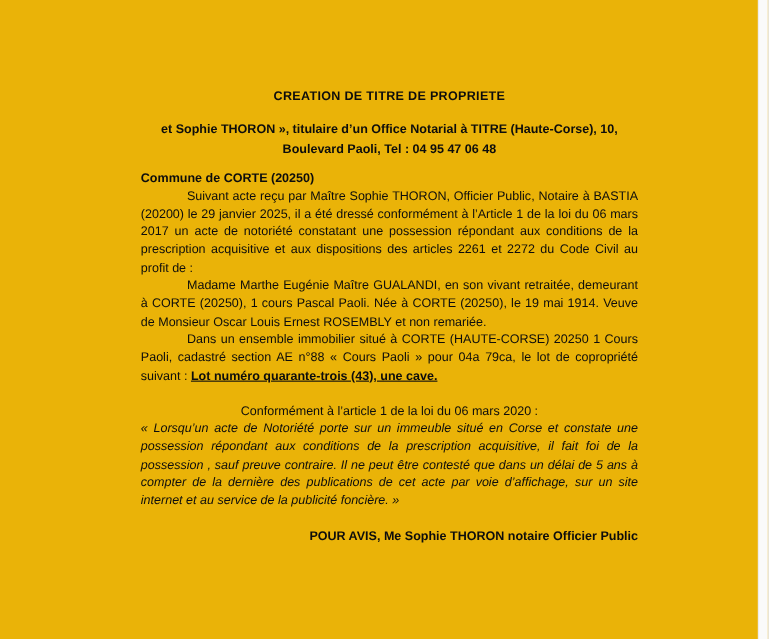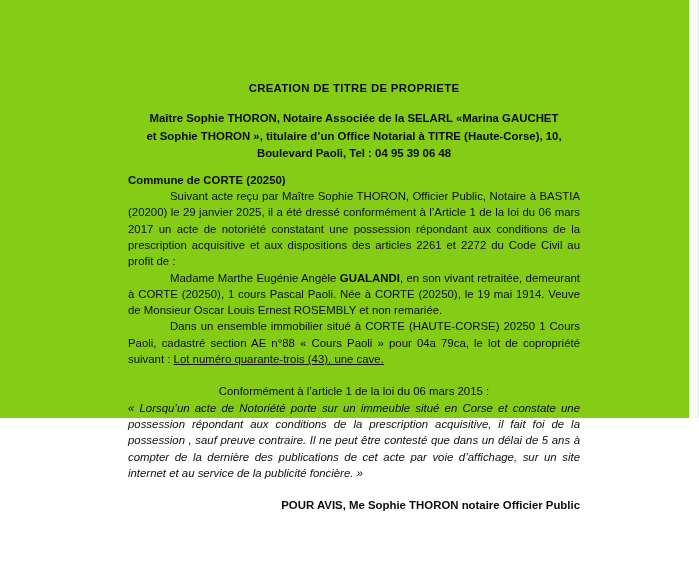--- a/index.html
+++ b/index.html
@@ -15,23 +15,23 @@
     overflow: hidden;
     font-family: "Liberation Sans", sans-serif;
     color: #0d0d0d;
     -webkit-font-smoothing: antialiased;
   }
 
   
   .page-canvas {
     position: relative;
     width: 699px;
-    height: 418px;
+    height: 581px;
     box-sizing: border-box;
-    background: #84cc16;
+    background: #eab308;
     border-right: 1px solid #e9e9e9;
   }
 
   .page-gutter {
     position: absolute;
     top: 0;
     right: 0;
     width: 8px;
     height: 100%;
     background: #fafafa;
@@ -87,61 +87,60 @@
   .conformity {
     text-align: center;
   }
 
   .signature {
     text-align: right;
     font-weight: bold;
     line-height: 17.5px;
   }
 
-  .b  { font-weight: bold; }
-  .bu { font-weight: normal; text-decoration: underline; }
+  .b  { font-weight: normal; }
+  .bu { font-weight: bold; text-decoration: underline; }
 </style>
 </head>
 <body>
 
 <div class="page-canvas">
 
   <div class="page-gutter"></div>
 
   <div class="doc">
 
     <div class="spacer-top"></div>
 
     <p class="title">CREATION DE TITRE DE PROPRIETE</p>
 
     <div class="gap-md"></div>
 
     <div class="notary-block">
-      <p>Maître Sophie THORON, Notaire Associée de la SELARL «Marina GAUCHET</p>
       <p>et Sophie THORON », titulaire d’un Office Notarial à TITRE (Haute-Corse), 10,</p>
-      <p>Boulevard Paoli, Tel : 04 95 39 06 48</p>
+      <p>Boulevard Paoli, Tel : 04 95 47 06 48</p>
     </div>
 
     <div class="gap-sm"></div>
 
     <p class="commune">Commune de CORTE (20250)</p>
 
     <p class="body-par">Suivant acte reçu par Maître Sophie THORON, Officier Public, Notaire à BASTIA (20200) le 29 janvier 2025, il a été dressé conformément à l’Article 1 de la loi du 06 mars 2017 un acte de notoriété constatant une possession répondant aux conditions de la prescription acquisitive et aux dispositions des articles 2261 et 2272 du Code Civil au profit de :</p>
 
     <p class="body-par">
-      <span>Madame Marthe Eugénie Angèle </span><span class="b">GUALANDI</span><span>, en son vivant retraitée, demeurant à CORTE (20250), 1 cours Pascal Paoli. Née à CORTE (20250), le 19 mai 1914. Veuve de Monsieur Oscar Louis Ernest ROSEMBLY et non remariée.</span>
+      <span>Madame Marthe Eugénie Maître </span><span class="b">GUALANDI</span><span>, en son vivant retraitée, demeurant à CORTE (20250), 1 cours Pascal Paoli. Née à CORTE (20250), le 19 mai 1914. Veuve de Monsieur Oscar Louis Ernest ROSEMBLY et non remariée.</span>
     </p>
 
     <p class="body-par">
       <span>Dans un ensemble immobilier situé à CORTE (HAUTE-CORSE) 20250 1 Cours Paoli, cadastré section AE n°88 « Cours Paoli » pour 04a 79ca, le lot de copropriété suivant : </span><span class="bu">Lot numéro quarante-trois  (43), une cave.</span>
     </p>
 
     <div class="gap-lg"></div>
 
-    <p class="conformity">Conformément à l’article 1 de la loi du 06 mars 2015 :</p>
+    <p class="conformity">Conformément à l’article 1 de la loi du 06 mars 2020 :</p>
 
     <p class="quote-par">« Lorsqu’un acte de Notoriété porte sur un immeuble situé en Corse et constate une possession répondant aux conditions de la prescription acquisitive, il fait foi de la possession , sauf preuve contraire. Il ne peut être contesté que dans un délai de 5 ans à compter de la dernière des publications de cet acte par voie d’affichage, sur un site internet et au service de la publicité foncière. »</p>
 
     <div class="gap-lg"></div>
 
     <div class="signature">
       <p>POUR AVIS, Me Sophie THORON notaire Officier Public</p>
     </div>
 
   </div>

